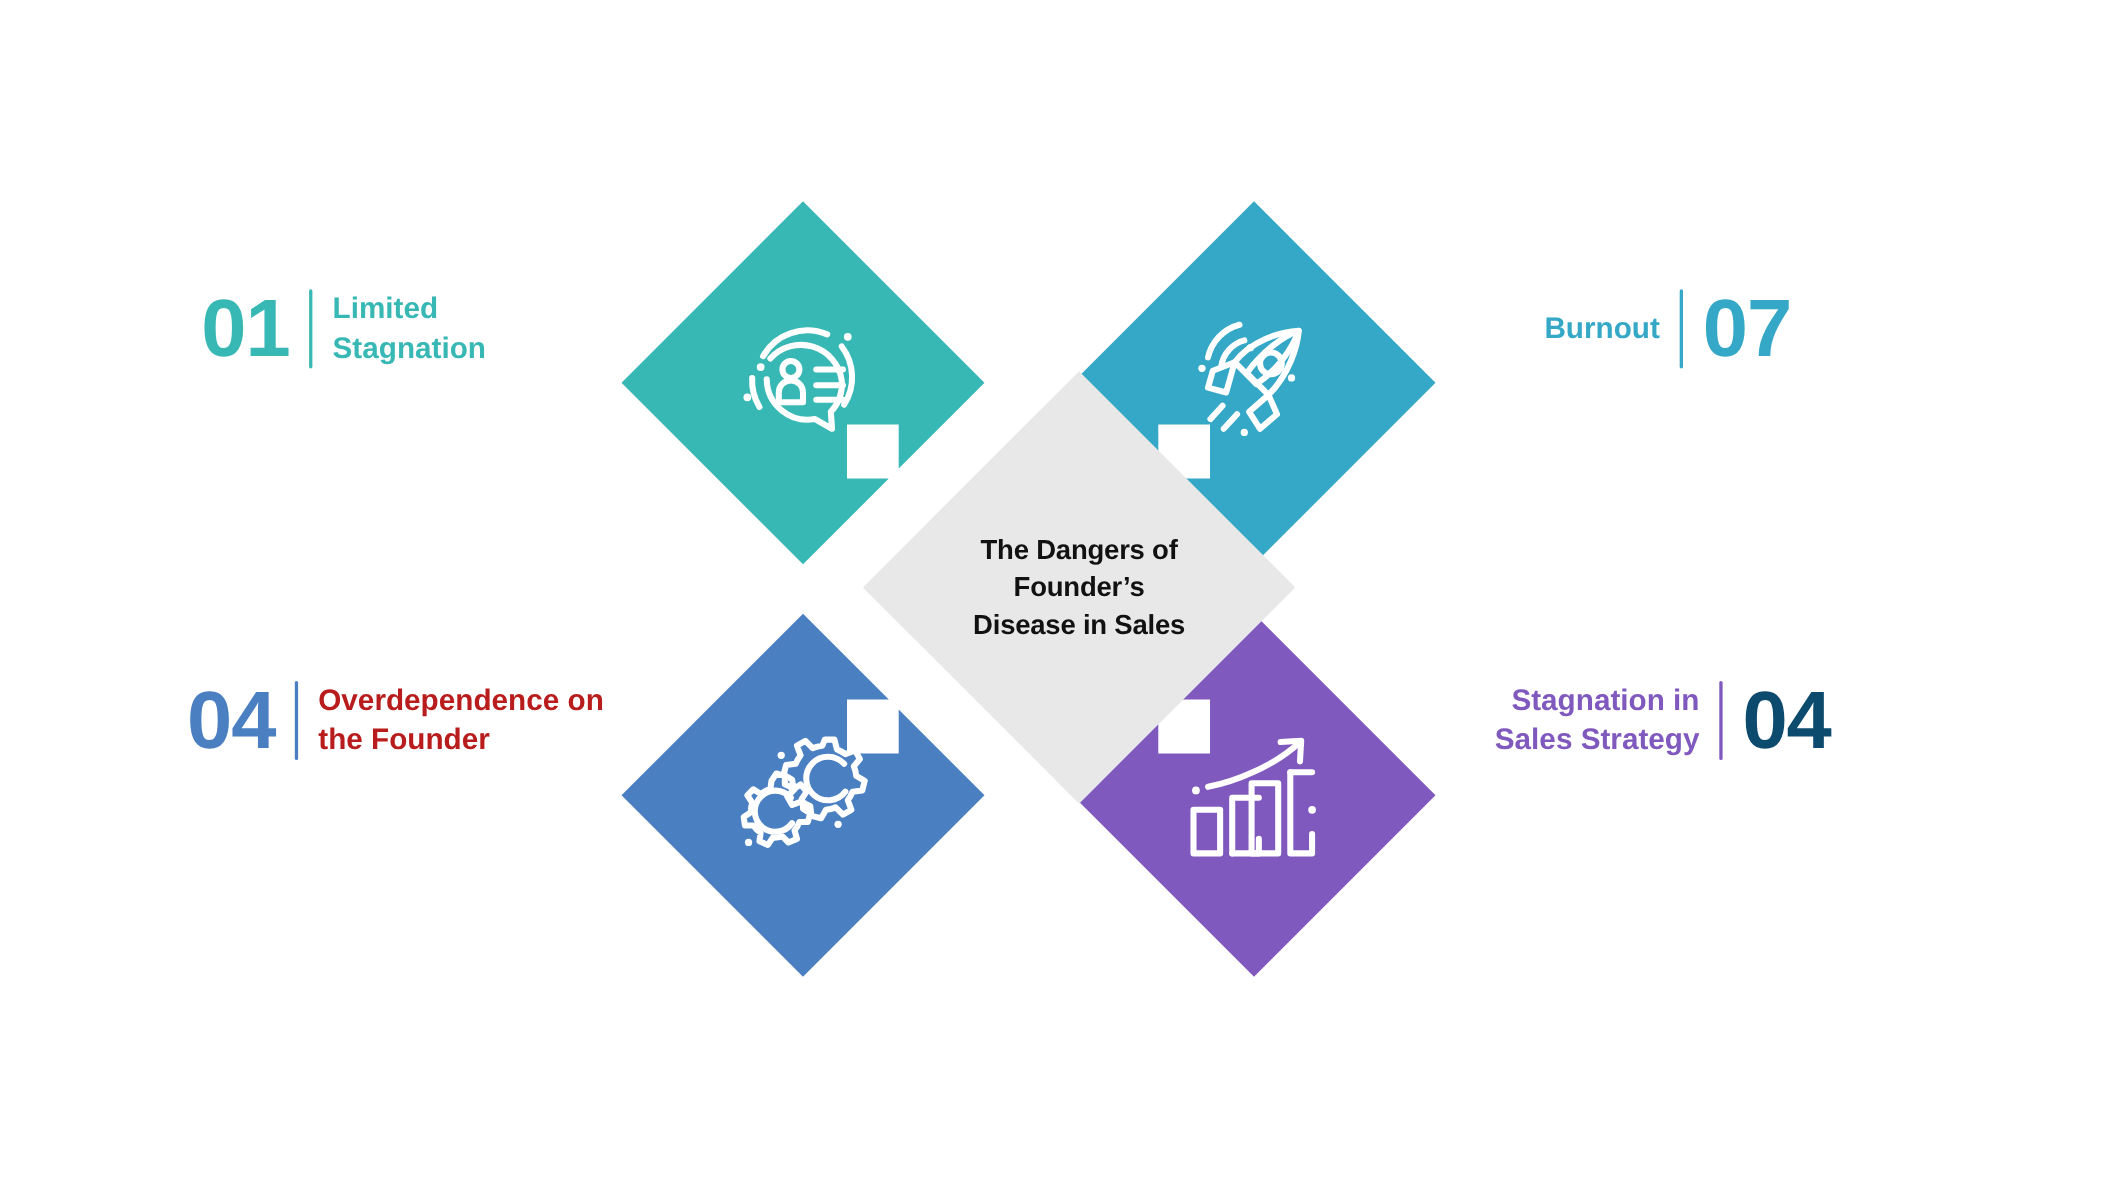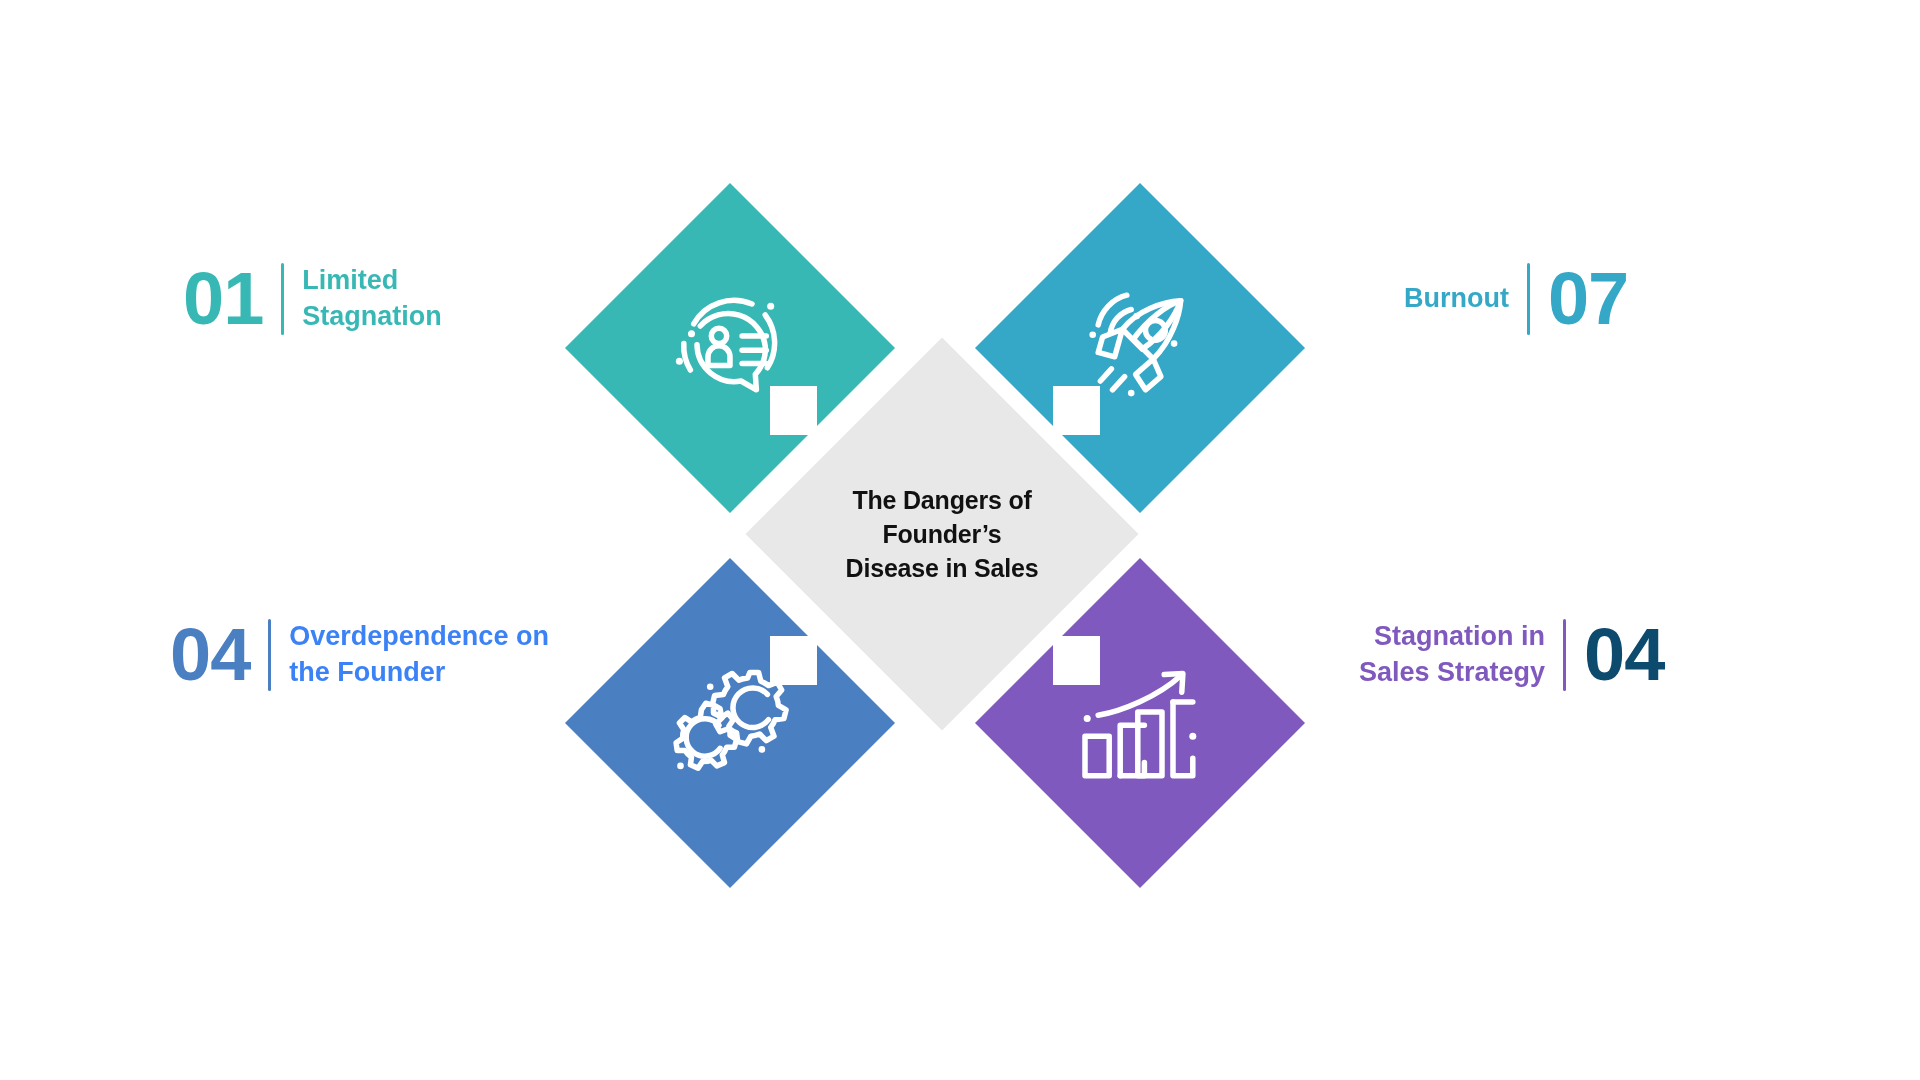--- a/index.html
+++ b/index.html
@@ -40,21 +40,21 @@
     height: 132px;
     left: 99px;
     top: 99px;
     pointer-events: none;
   }
   .tile-icon svg { width: 100%; height: 100%; display: block; }
 
   
   #center-diamond {
     position: absolute;
-    left: 803px;
+    left: 842px;
     top: 395px;
     width: 278px;
     height: 278px;
   }
   #center-diamond .cd-shape {
     position: absolute;
     inset: 0;
     background: #e8e8e8;
     transform: rotate(45deg);
   }
@@ -256,21 +256,21 @@
 
   <div class="label-block" id="label-2">
     <span class="txt" style="color:#34a8c6; max-width:220px">Burnout</span>
     <span class="divider" style="background:#34a8c6"></span>
     <span class="num" style="color:#34a8c6">07</span>
   </div>
 
   <div class="label-block" id="label-3">
     <span class="num" style="color:#4a7fc1">04</span>
     <span class="divider" style="background:#4a7fc1"></span>
-    <span class="txt" style="color:#3b82f6; max-width:290px">Overdependence on the Founder</span>
+    <span class="txt" style="color:#b91c1c; max-width:290px">Overdependence on the Founder</span>
   </div>
 
   <div class="label-block" id="label-4">
     <span class="txt" style="color:#8059be; max-width:240px">Stagnation in Sales Strategy</span>
     <span class="divider" style="background:#8059be"></span>
     <span class="num" style="color:#0c4a6e">04</span>
   </div>
 
 
 </div>

